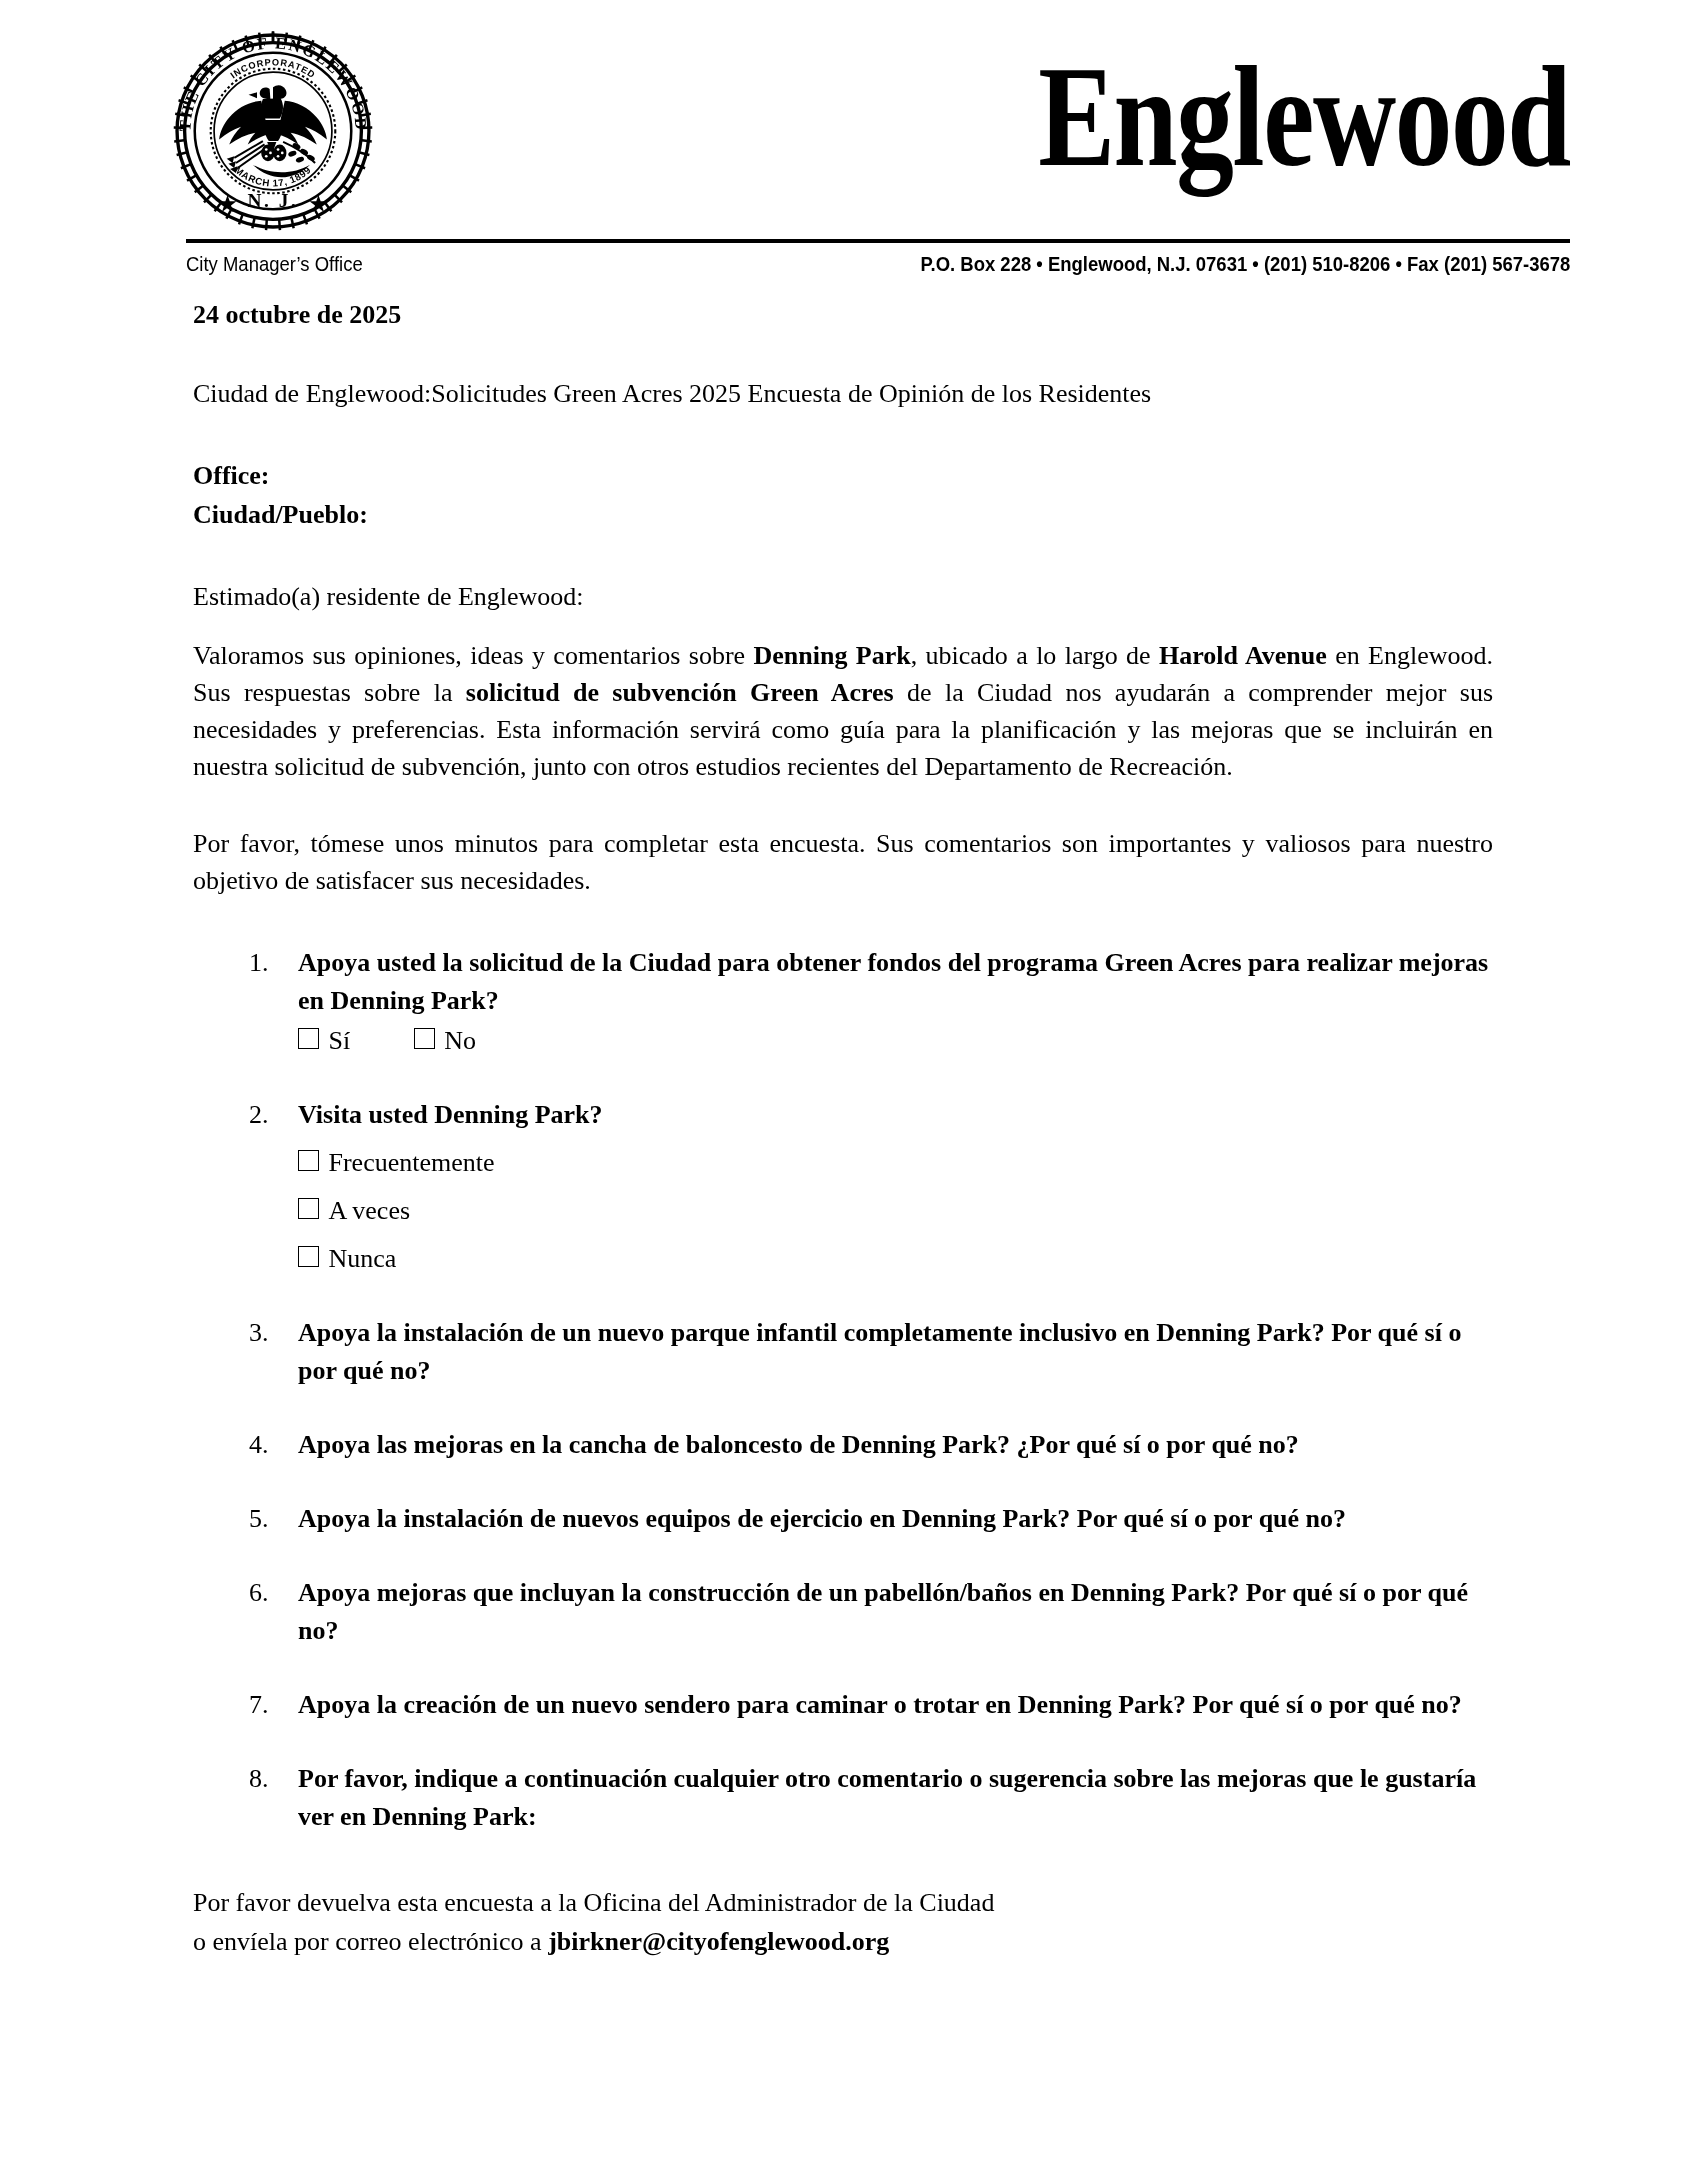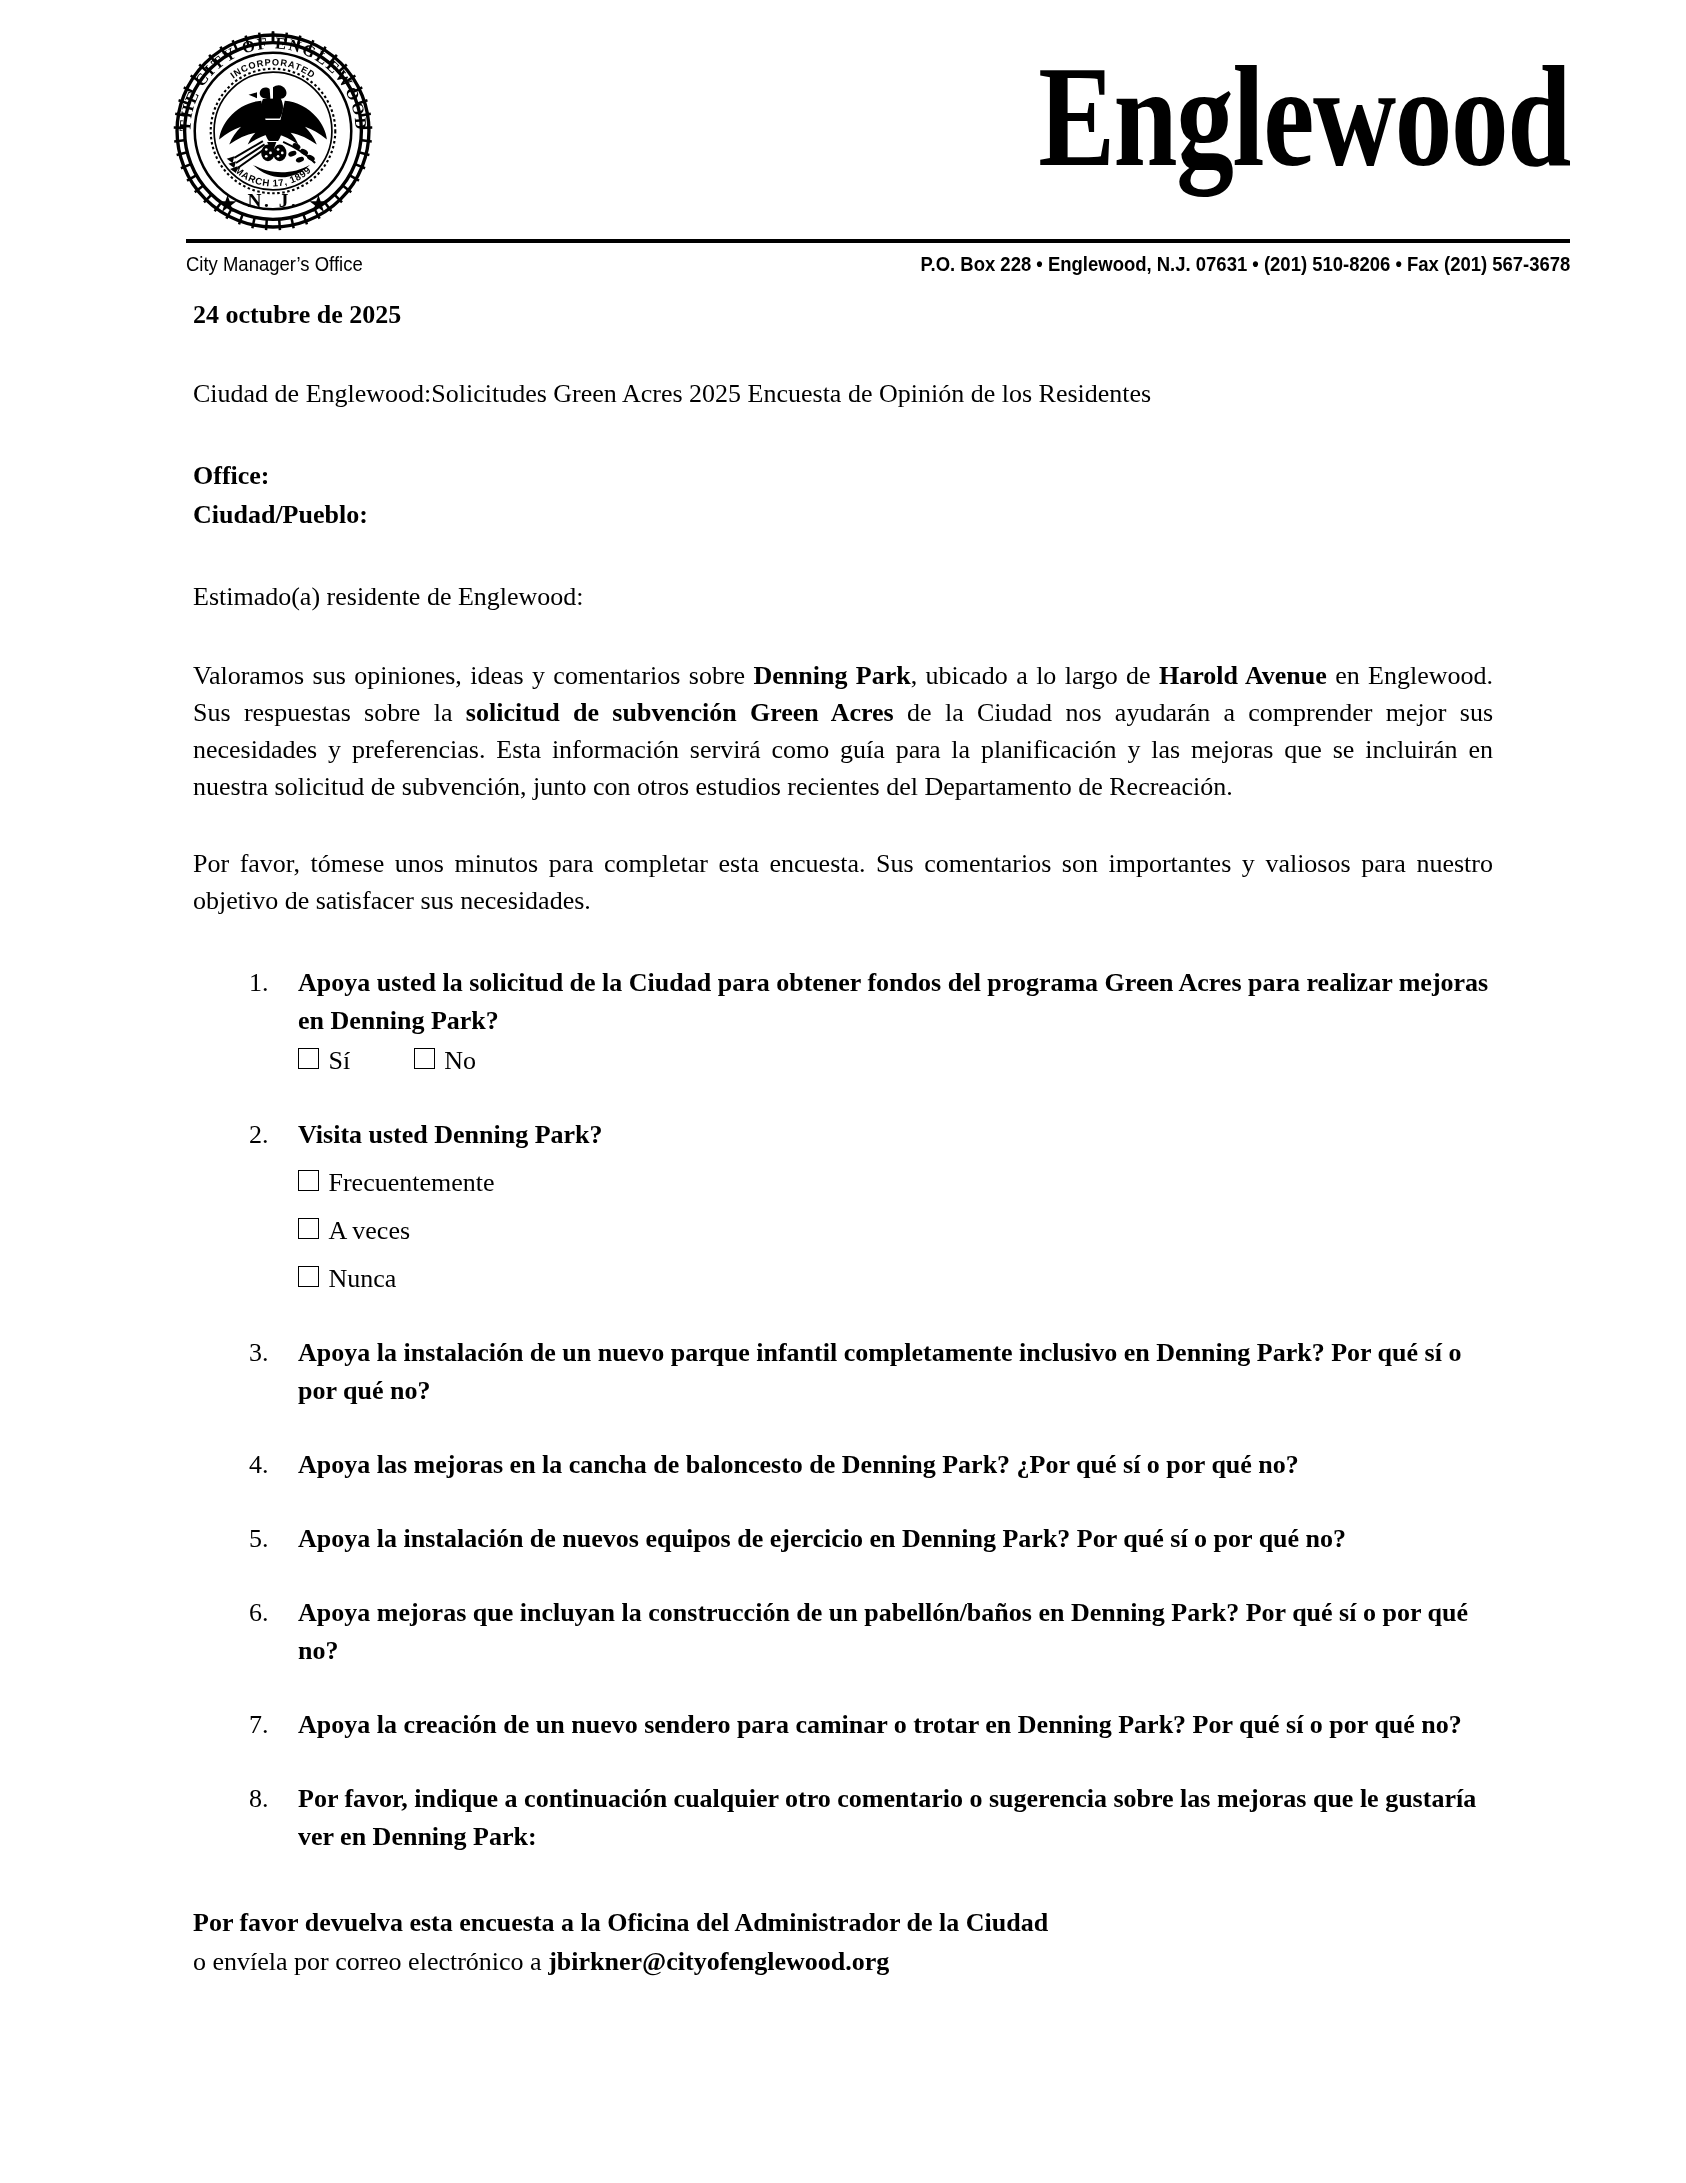--- a/index.html
+++ b/index.html
@@ -99,21 +99,21 @@
     top: 296px;
     width: 1300px;
     font-size: 26px;
     line-height: 37px;
   }
 
   .date-line { font-weight: 700; }
   .subject-line { font-weight: 400; margin-top: 42px; }
   .fieldlabels { font-weight: 700; margin-top: 44px; line-height: 39px; }
   .salutation { margin-top: 44px; }
-  .para { margin-top: 42px; text-align: justify; }
+  .para { margin-top: 22px; text-align: justify; }
   .para2 { margin-top: 40px; text-align: justify; }
 
   
   ol.questions {
     margin: 45px 0 0 0;
     padding: 0 0 0 105px;
     list-style: none;
     counter-reset: q;
   }
   ol.questions > li {
@@ -153,21 +153,21 @@
     border: 1.7px solid #000;
     margin-right: 9.2px;
     vertical-align: -0.8px;
   }
 
   
   .closing {
     margin-top: 47px;
     line-height: 39px;
   }
-  .closing .l1 { font-weight: 700; }
+  .closing .l1 { font-weight: 400; }
   .closing .l2 { font-weight: 400; }
   .closing .l2 b { font-weight: 700; }
 
   b, strong { font-weight: 700; }
 </style>
 </head>
 <body>
 
 <div class="page">
 

